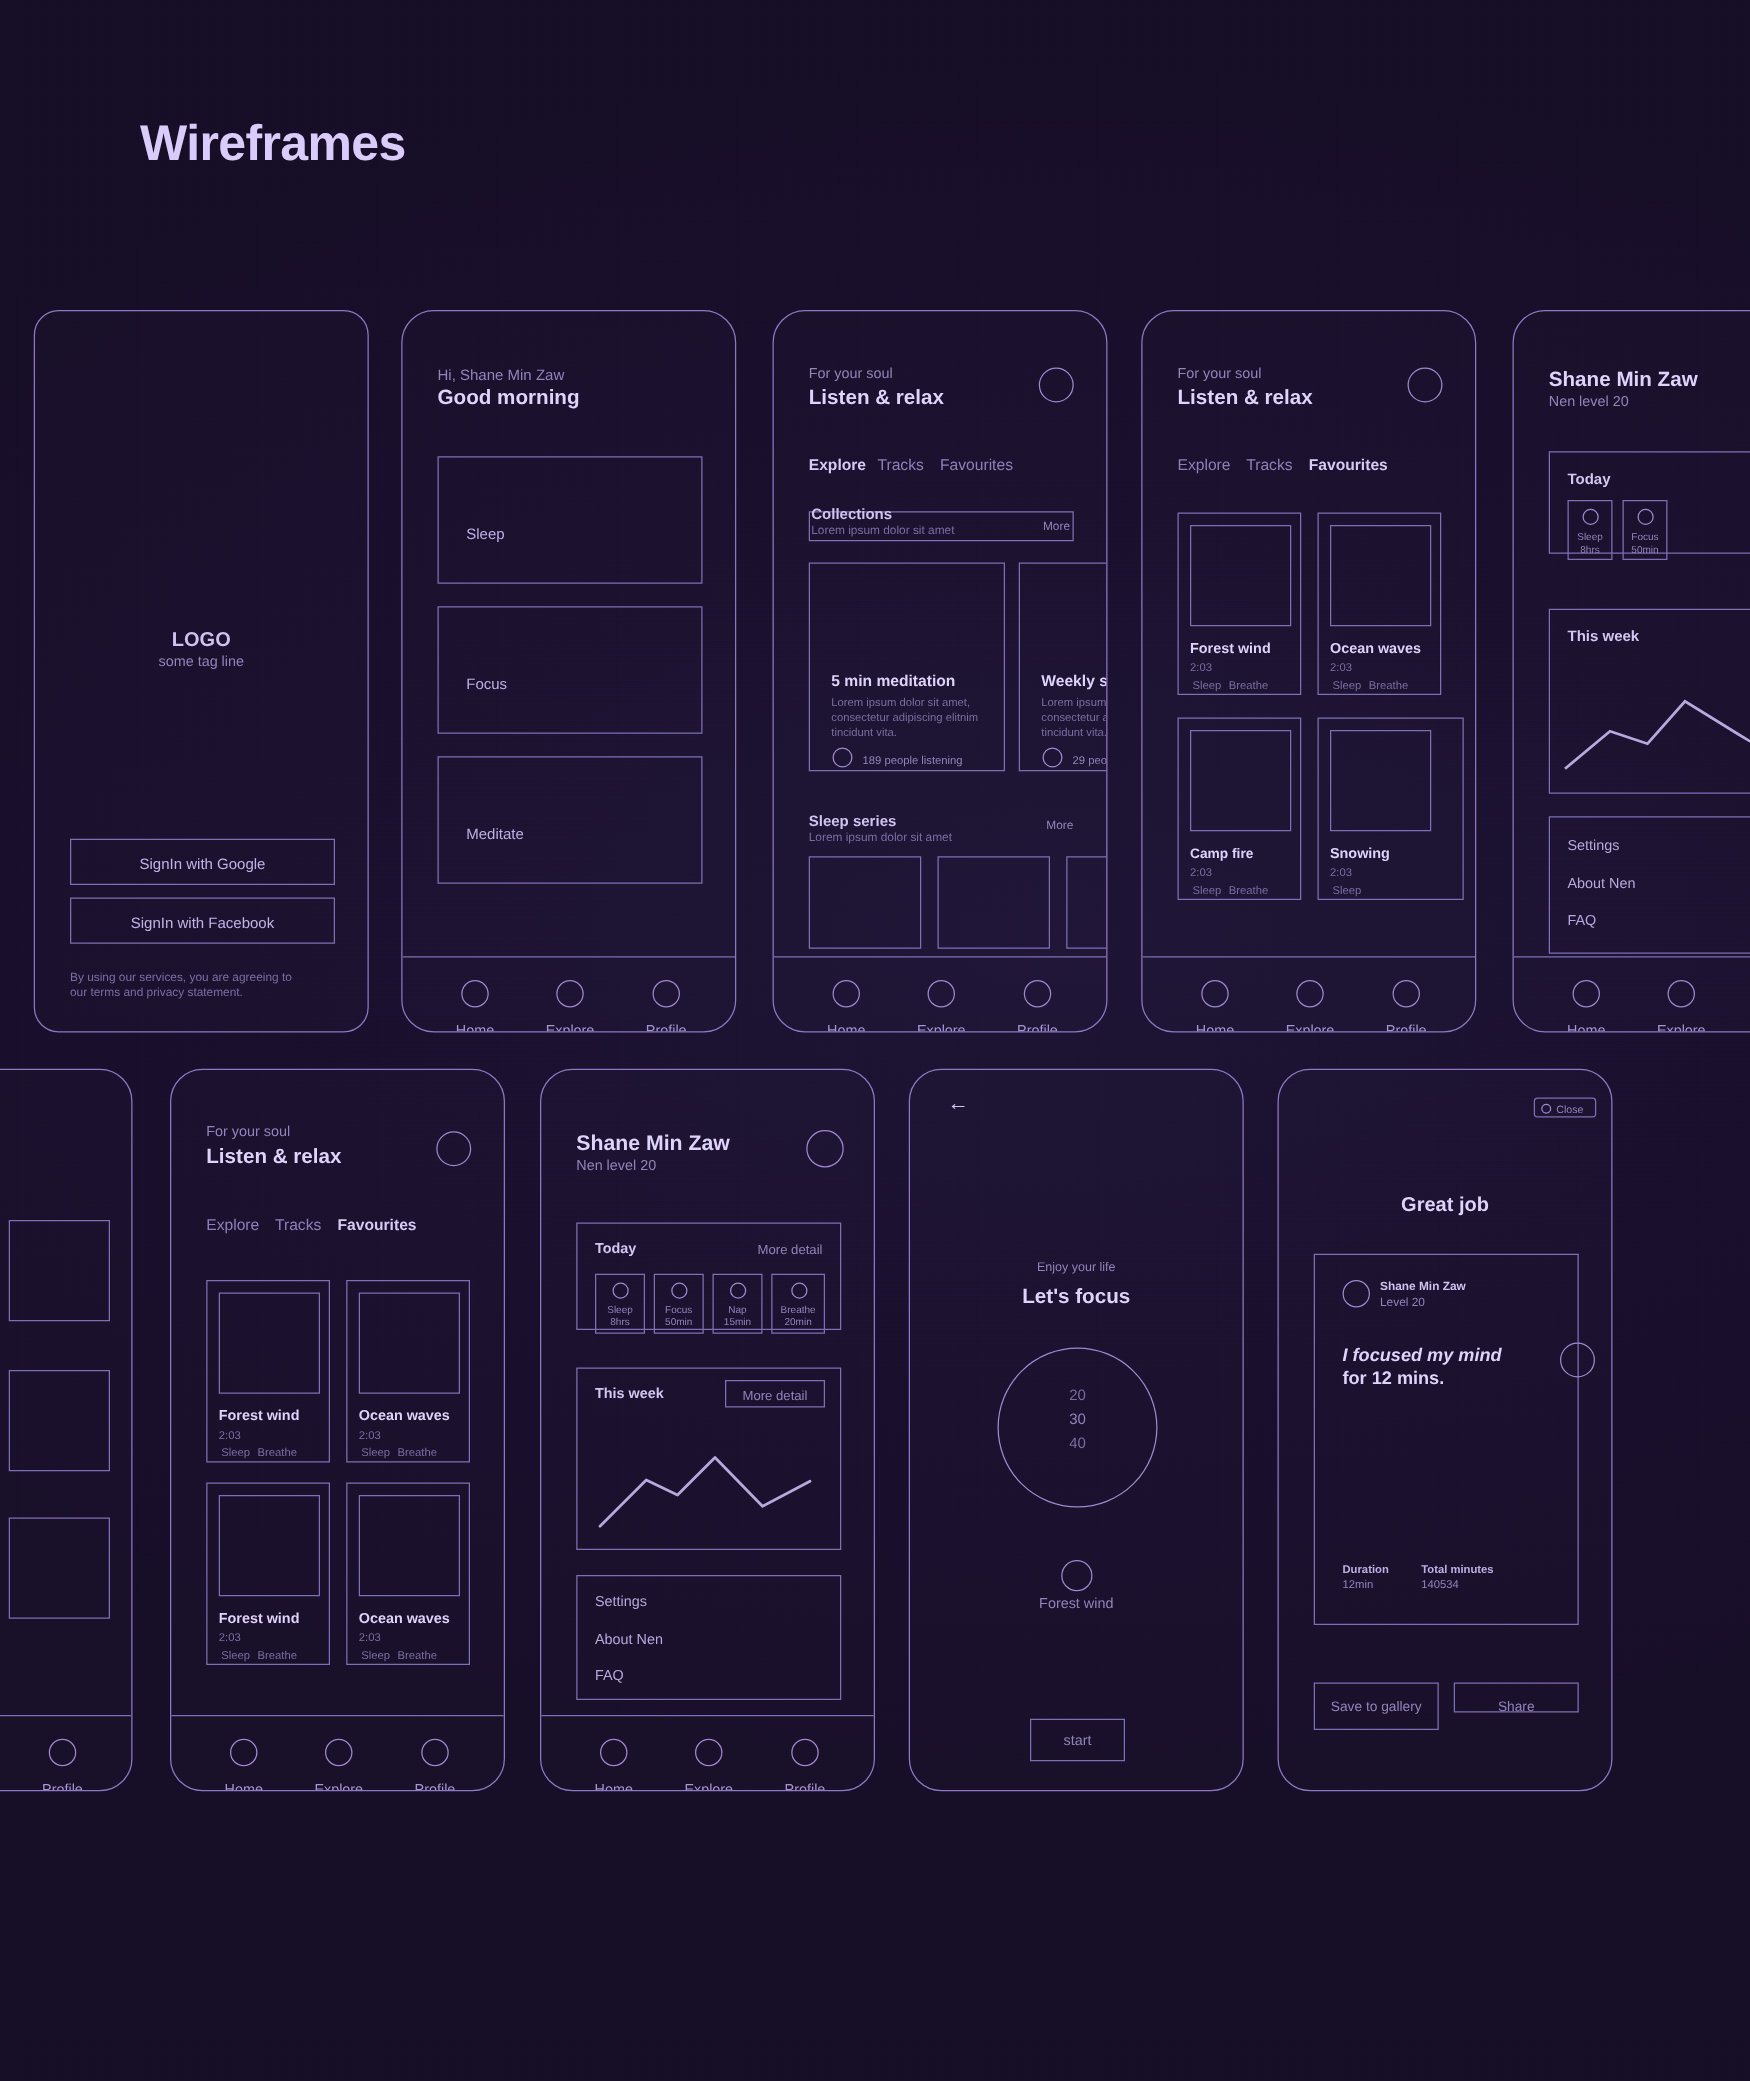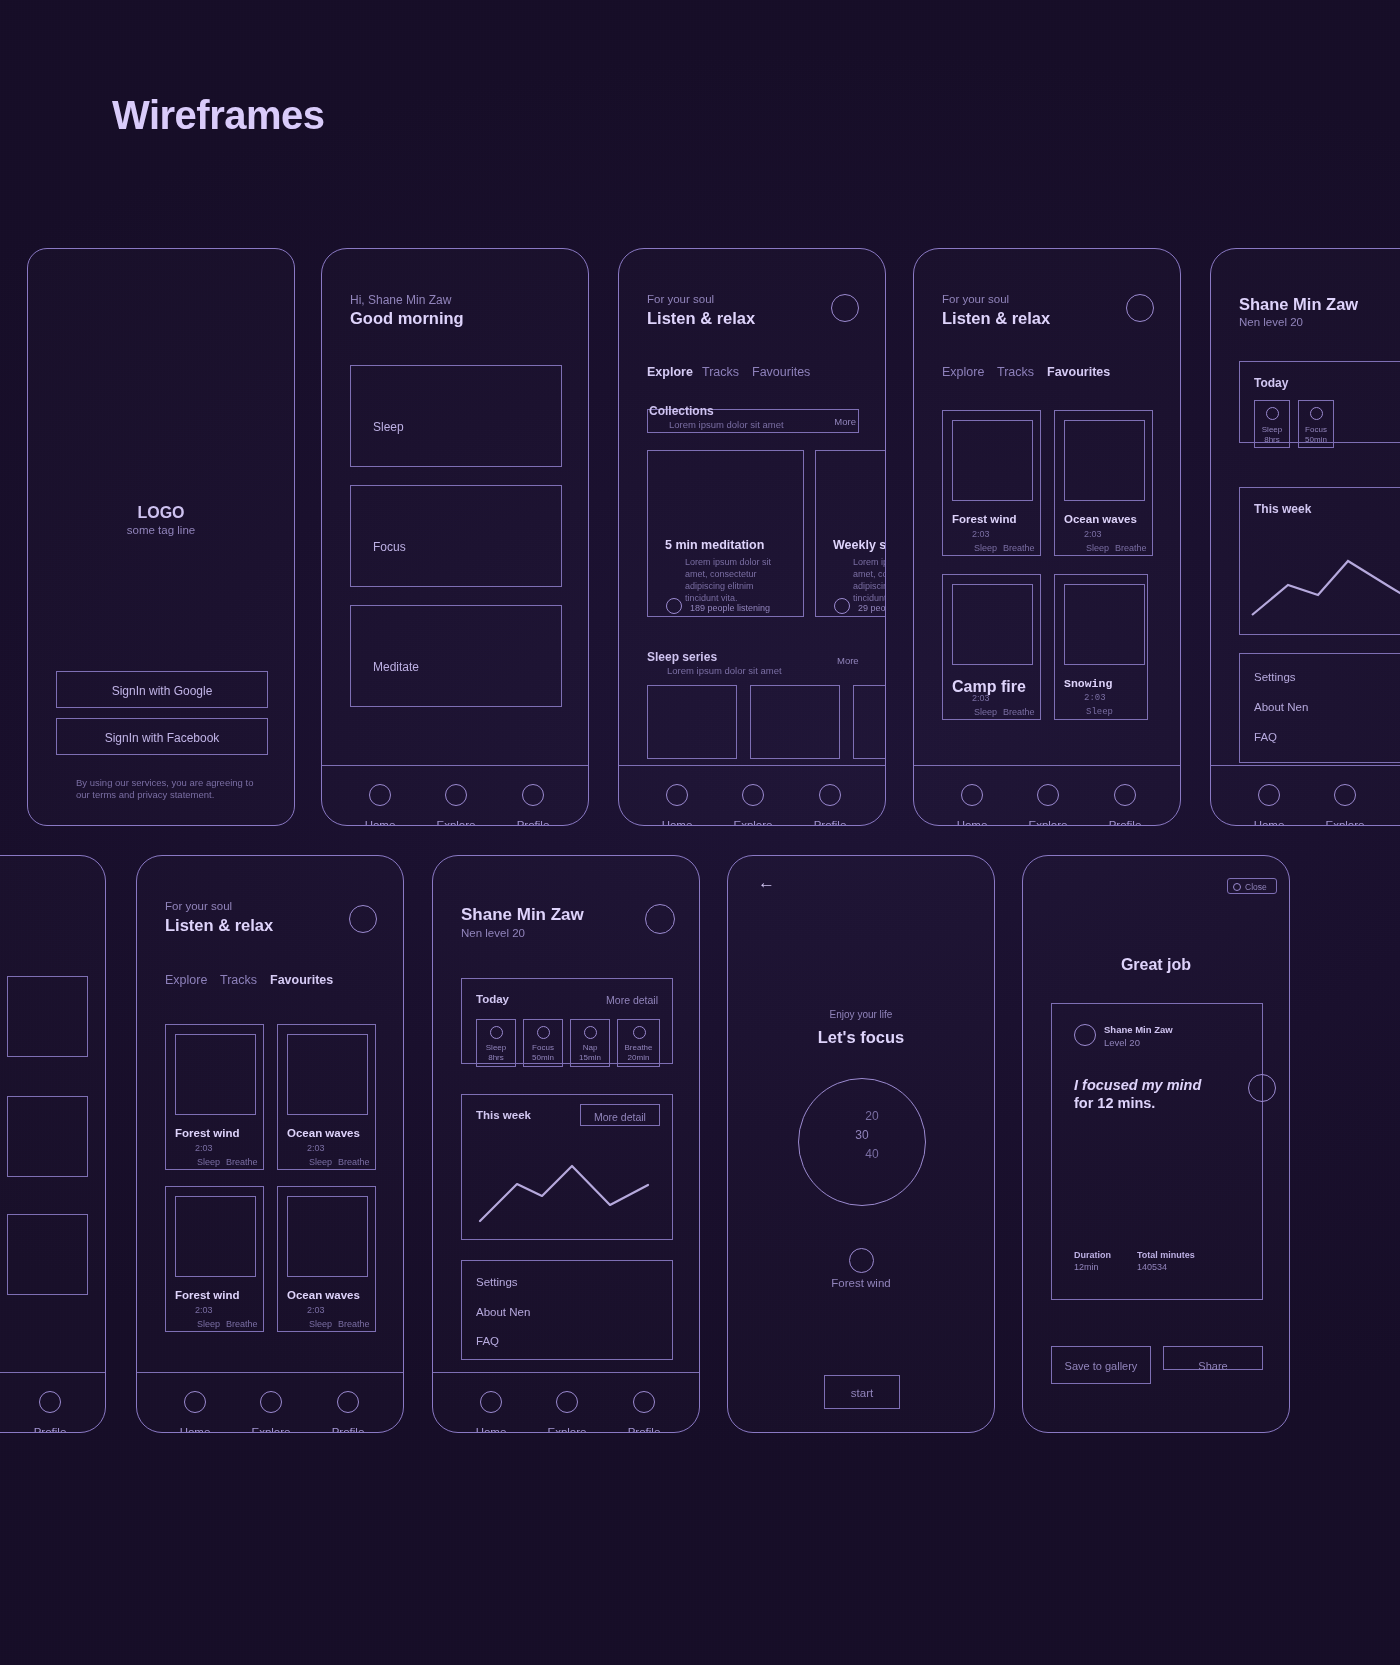--- a/index.html
+++ b/index.html
@@ -44,21 +44,21 @@
     background: rgba(255,255,255,0.012);
   }
   .screen { position: absolute; inset: 0; overflow: hidden; border-radius: 25px; }
 
   
   .box { position: absolute; border: 1px solid #7e6fb4; }
   .circ { position: absolute; border: 1px solid #9b8ad0; border-radius: 50%; }
 
   .t { position: absolute; color: #b6a9dd; white-space: nowrap; line-height: 1.35; }
   .t.dim  { color: #9184bb; }
-  .t.dimmer { color: #7a6ea3; padding-left: 20px; }
+  .t.dimmer { color: #7a6ea3; }
   .t.br   { color: #cfc3f0; }
   .t.w    { color: #ded3fb; }
   .bold { font-weight: bold; }
 
   .navbar { position:absolute; left:0; right:0; border-top: 1px solid #7e6fb4; }
   .navitem { position:absolute; text-align:center; }
   .navitem .circ { position:relative; display:block; margin: 0 auto 9px; width:22px; height:22px; }
   .navitem .lbl { font-size: 11.5px; color:#a496d2; }
 
   .tabrow .tab { position:absolute; font-size: 12.5px; color:#8d80ba; }
@@ -204,27 +204,27 @@
       <div class="box" style="left:140px; top:161px; width:99px; height:146px;">
         <div class="box" style="left:9px; top:9px; width:81px; height:81px;"></div>
         <div class="t w bold" style="left:9px; top:101px; font-size:11.5px;">Ocean waves</div>
         <div class="t dimmer" style="left:9px; top:117px; font-size:9px;">2:03</div>
         <div class="t dimmer" style="left:11px; top:131px; font-size:9px;">Sleep</div>
         <div class="t dimmer" style="left:40px; top:131px; font-size:9px;">Breathe</div>
       </div>
 
       <div class="box" style="left:28px; top:325px; width:99px; height:146px;">
         <div class="box" style="left:9px; top:9px; width:81px; height:81px;"></div>
-        <div class="t w bold" style="left:9px; top:101px; font-size:16px;">Camp fire</div>
-        <div class="t dimmer" style="left:9px; top:117px; font-size:9px;">2:03</div>
-        <div class="t dimmer" style="left:11px; top:131px; font-size:9px;">Sleep</div>
-        <div class="t dimmer" style="left:40px; top:131px; font-size:9px;">Breathe</div>
-      </div>
-
-      <div class="box" style="left:140px; top:325px; width:94px; height:146px;font-family:Liberation Mono, monospace;">
+        <div class="t w bold" style="left:9px; top:101px; font-size:11px;">Camp fire</div>
+        <div class="t dimmer" style="left:9px; top:117px; font-size:9px;">2:03</div>
+        <div class="t dimmer" style="left:11px; top:131px; font-size:9px;">Sleep</div>
+        <div class="t dimmer" style="left:40px; top:131px; font-size:9px;">Breathe</div>
+      </div>
+
+      <div class="box" style="left:140px; top:325px; width:117px; height:146px;">
         <div class="box" style="left:9px; top:9px; width:81px; height:81px;"></div>
         <div class="t w bold" style="left:9px; top:101px; font-size:11.5px;">Snowing</div>
         <div class="t dimmer" style="left:9px; top:117px; font-size:9px;">2:03</div>
         <div class="t dimmer" style="left:11px; top:131px; font-size:9px;">Sleep</div>
       </div>
 
       <div class="navbar" style="top:516px; height:62px;">
         <div class="navitem" style="left:24px; top:18px; width:68px;">
           <span class="circ"></span>
           <span class="lbl">Home</span>

